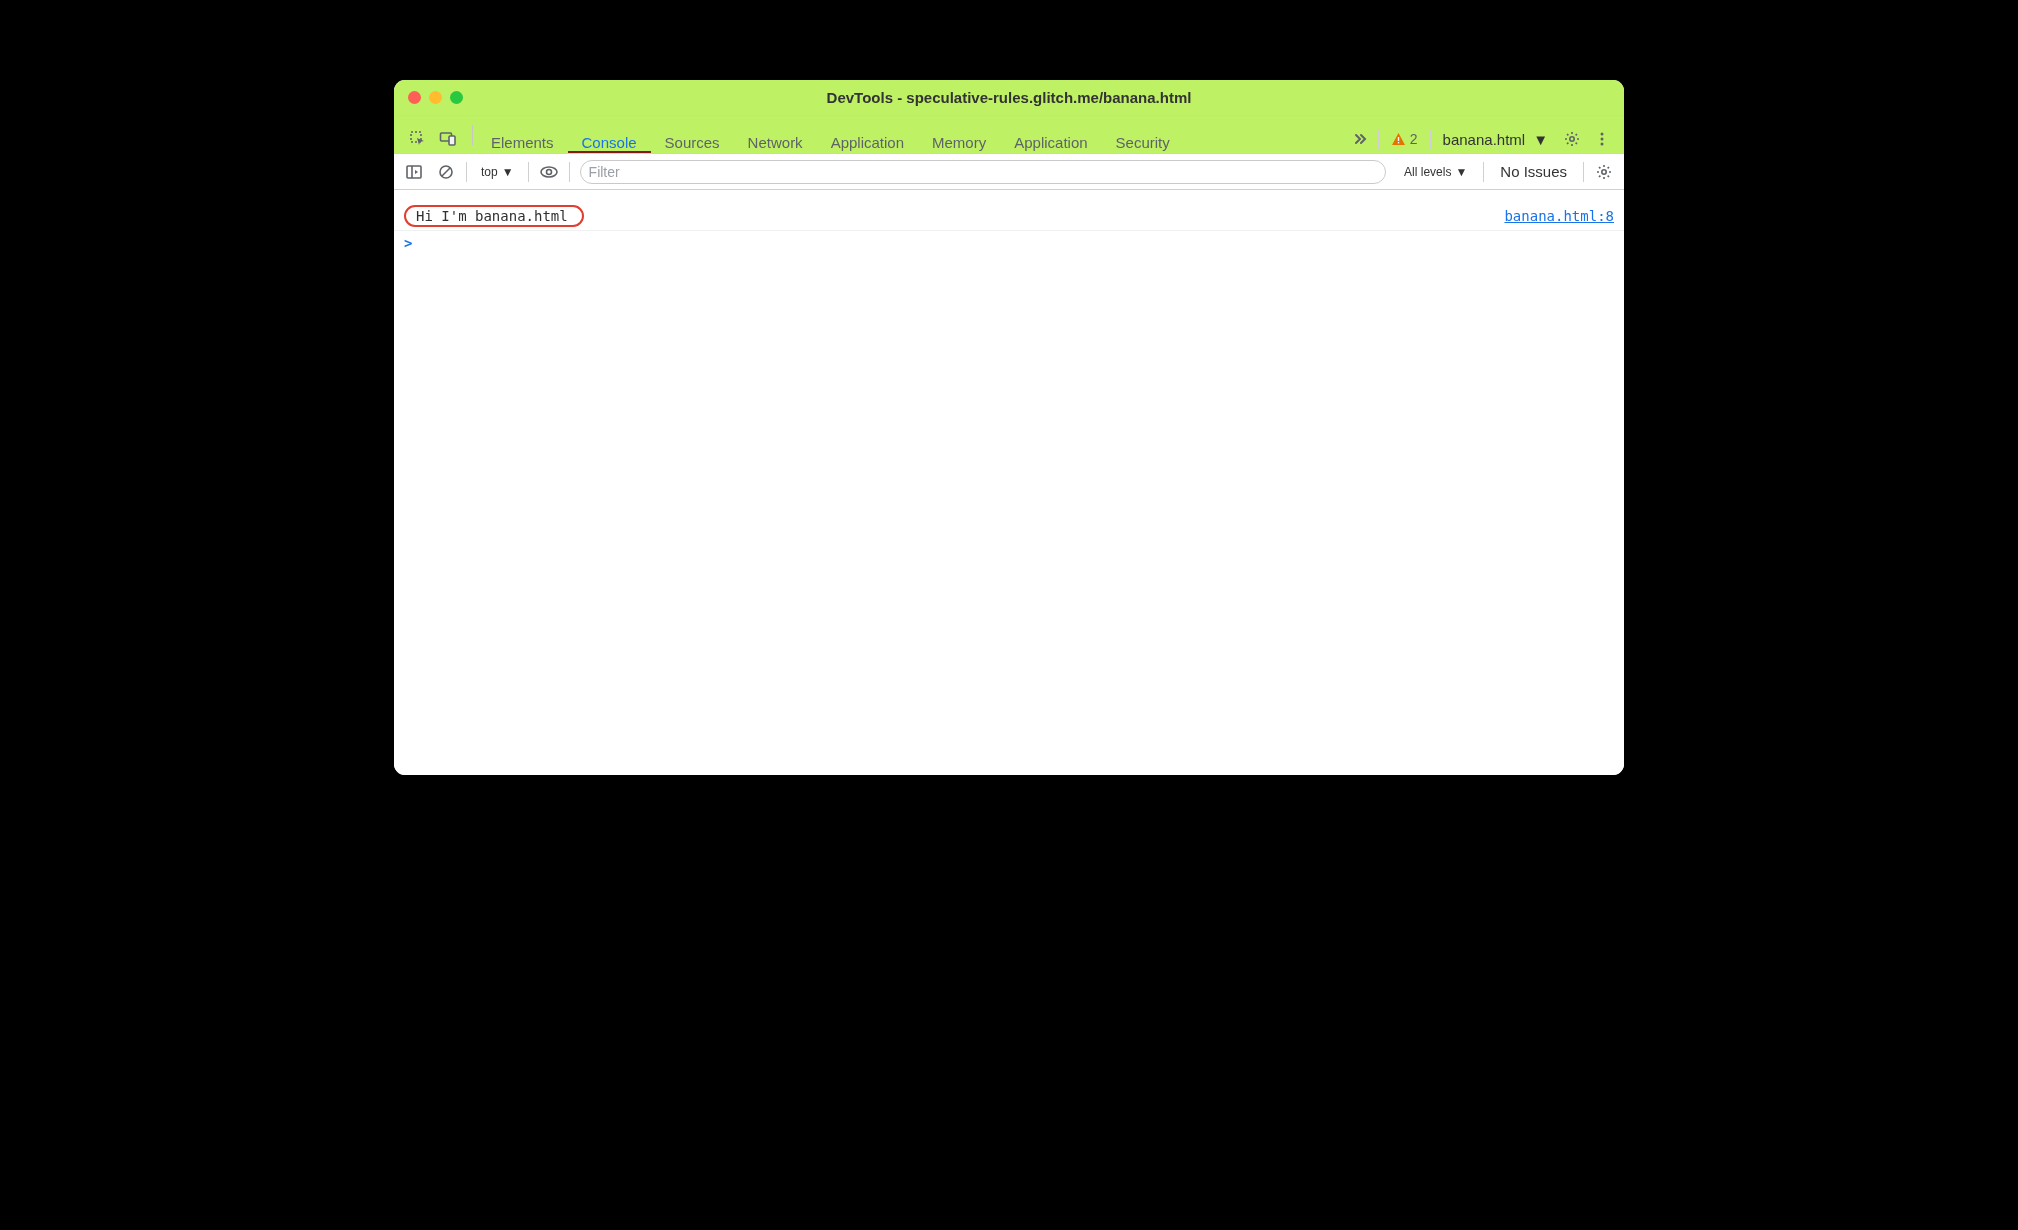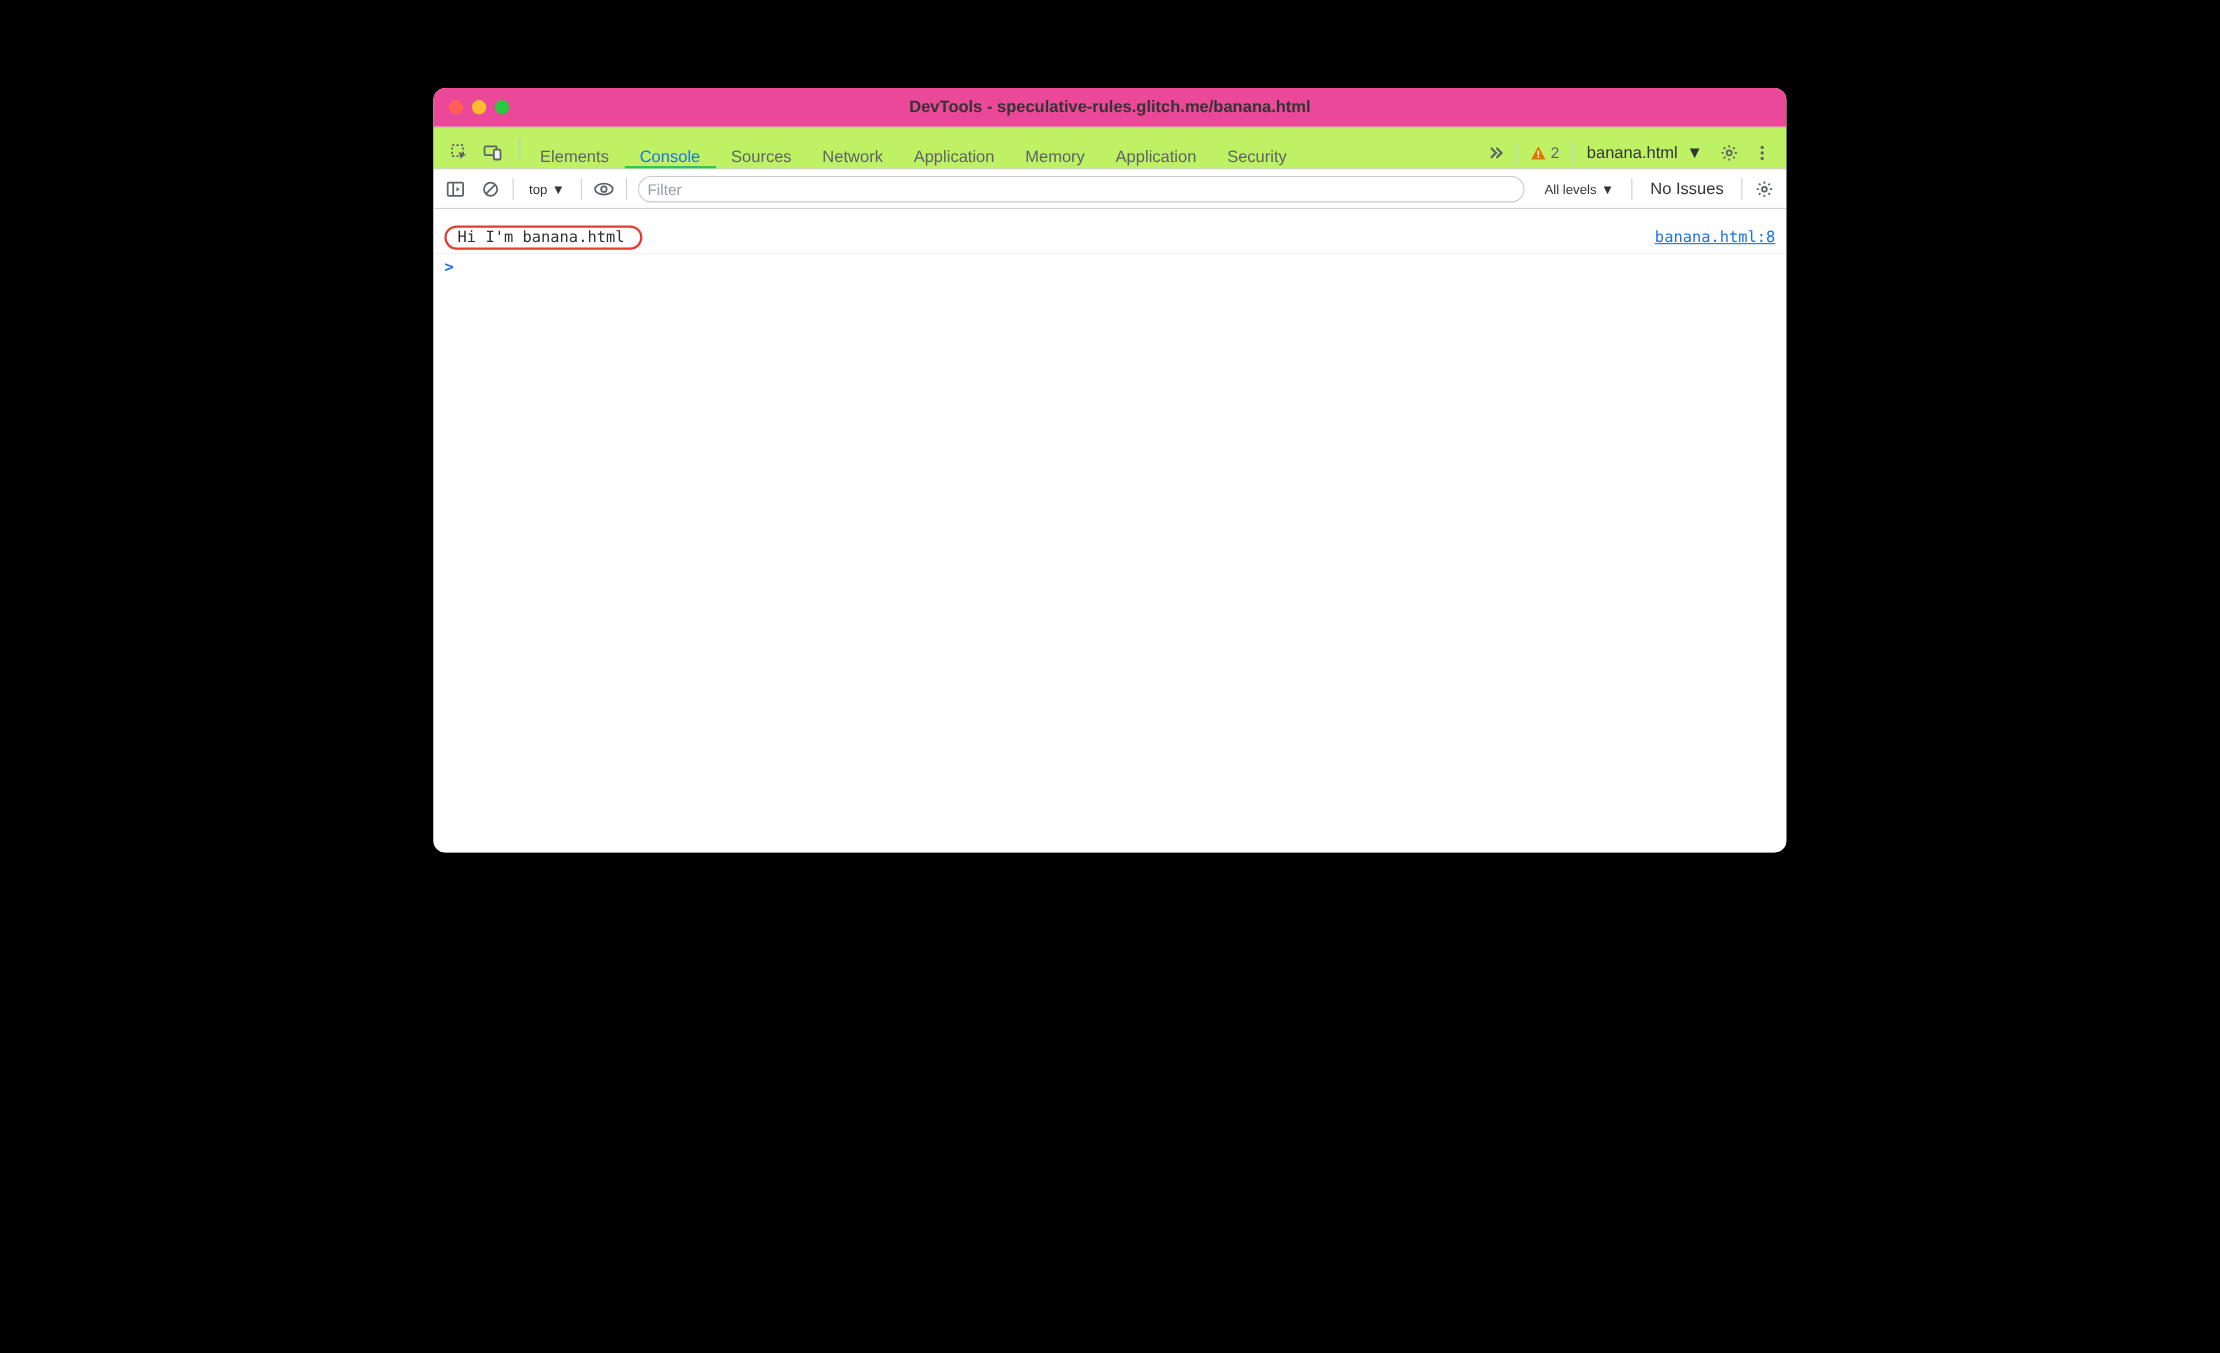--- a/index.html
+++ b/index.html
@@ -22,21 +22,21 @@
       height: 695px;
       background: #fff;
       border-radius: 11px;
       overflow: hidden;
       box-shadow: 0 20px 60px rgba(0,0,0,0.5);
       display: flex;
       flex-direction: column;
     }
     .titlebar {
       height: 36px;
-      background: #ec4899;
+      background: #bef264;
       border-bottom: 1px solid #d0d0d0;
       display: flex;
       align-items: center;
       position: relative;
     }
     .traffic-lights {
       display: flex;
       gap: 8px;
       padding-left: 14px;
     }
@@ -95,21 +95,21 @@
       padding: 0 14px;
       display: flex;
       align-items: center;
       font-size: 15px;
       color: #5f6368;
       cursor: pointer;
       border-bottom: 2px solid transparent;
     }
     .tab.active {
       color: #1a73e8;
-      border-bottom: 2px solid #22c55e;
+      border-bottom: 2px solid #7f1d1d;
     }
     .tabs-right {
       margin-left: auto;
       display: flex;
       align-items: center;
       gap: 2px;
       padding-right: 4px;
     }
     .warning-count {
       display: flex;

